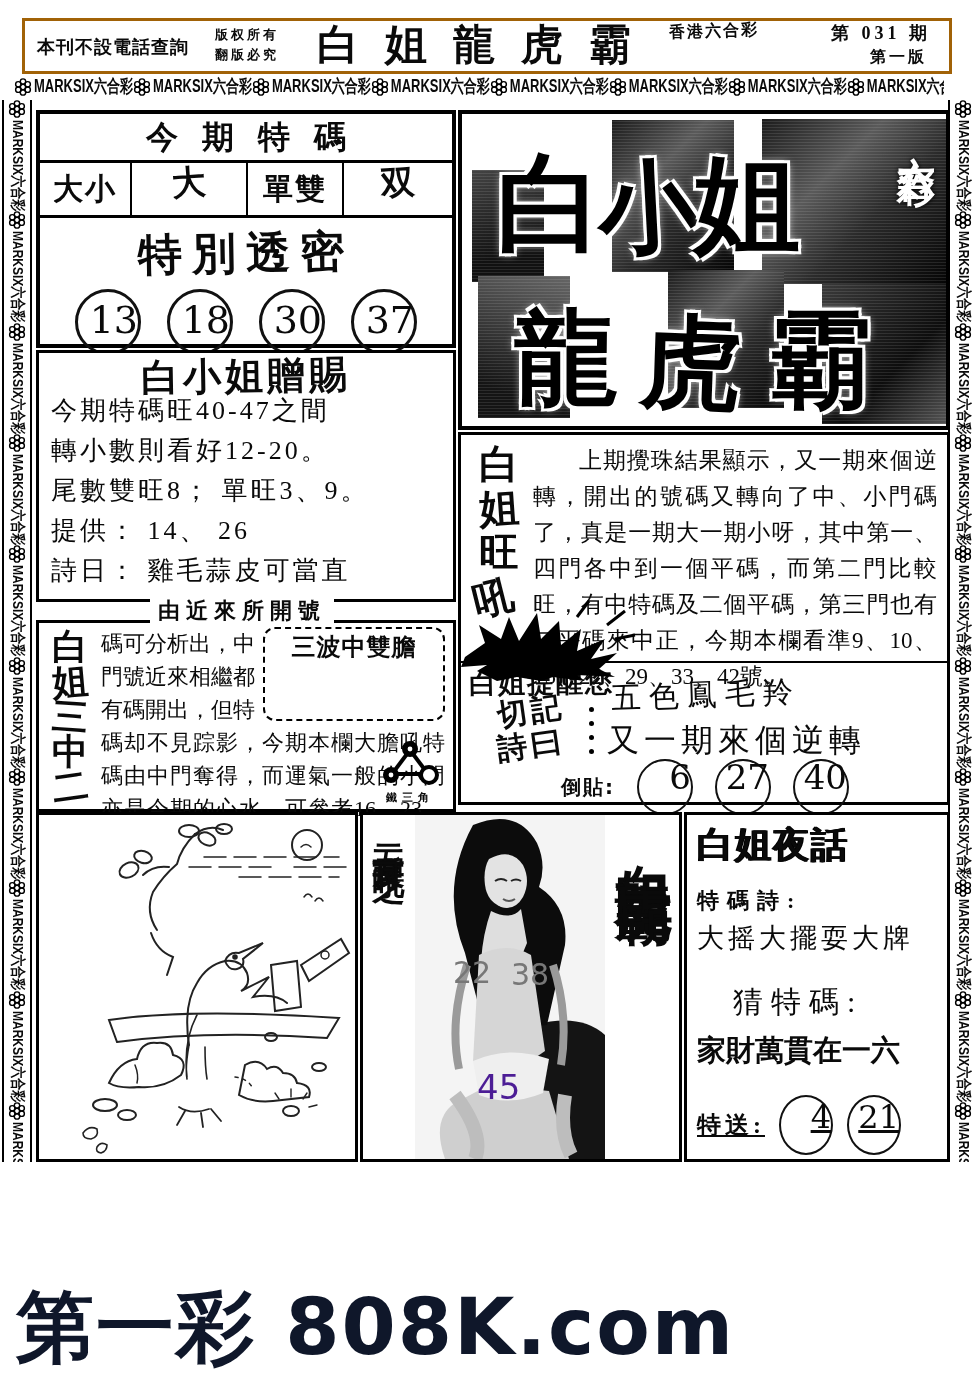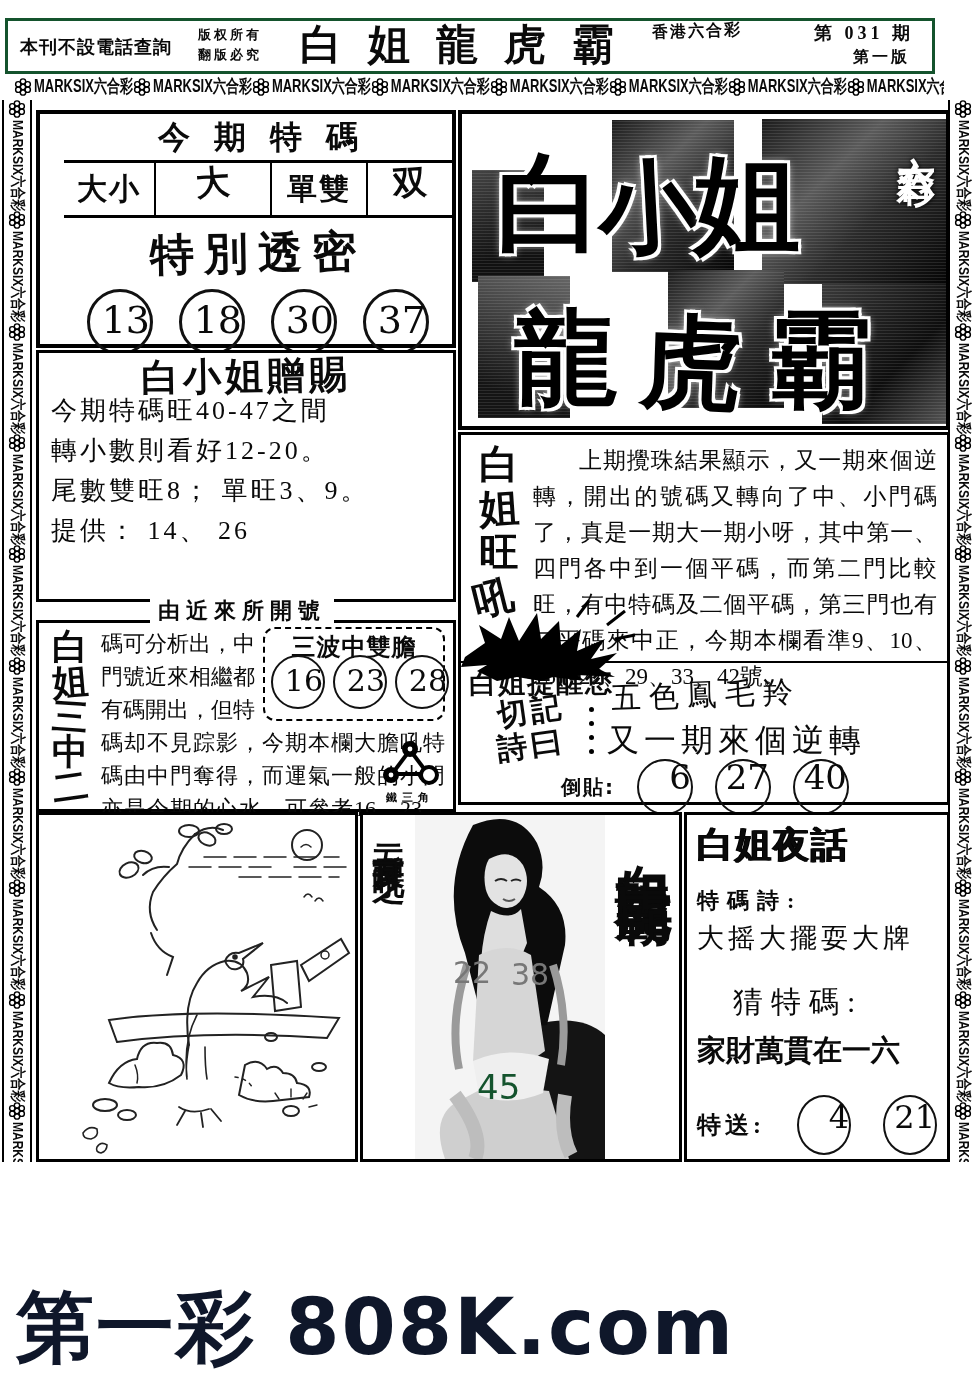--- a/index.html
+++ b/index.html
@@ -1,20 +1,20 @@
 <!DOCTYPE html>
 <html><head>
 <meta charset="utf-8">
 <style>
   html,body{margin:0;padding:0;background:#ffffff;}
   body{font-family:"Liberation Serif","DejaVu Serif",serif;color:#0a0a0a;}
   .page{position:relative;width:976px;height:1388px;background:#fff;overflow:hidden;}
 
   
-  .header-box{position:absolute;left:5px;top:18px;width:924px;height:50px;border:3px solid #14532d;}
+  .header-box{position:absolute;left:22px;top:18px;width:924px;height:50px;border:3px solid #a16207;}
   .hb-notice{position:absolute;left:12px;top:14px;font-size:18px;font-weight:bold;font-family:"DejaVu Sans",sans-serif;letter-spacing:1px;}
   .hb-copy{position:absolute;left:190px;top:4px;font-size:13px;font-weight:bold;line-height:20px;letter-spacing:3px;}
   .hb-title{position:absolute;left:0;right:0;top:-4px;text-align:center;font-size:42px;font-weight:bold;letter-spacing:26px;font-family:"DejaVu Serif",serif;}
   .hb-region{position:absolute;right:190px;top:0px;font-size:16px;font-weight:bold;transform:rotate(-2deg);letter-spacing:2px;}
   .hb-issue{position:absolute;right:18px;top:0px;font-size:18px;font-weight:bold;letter-spacing:4px;}
   .hb-edition{position:absolute;right:22px;top:26px;font-size:16px;font-weight:bold;letter-spacing:3px;}
 
   
   .h-strip{position:absolute;left:14px;top:74px;width:930px;height:26px;display:flex;align-items:center;justify-content:space-between;overflow:hidden;}
   .strip-item{display:inline-flex;align-items:center;gap:2px;white-space:nowrap;}
@@ -22,21 +22,21 @@
   .v-strip{position:absolute;top:100px;width:26px;height:1062px;border-left:2px solid #000;border-right:2px solid #000;display:flex;flex-direction:column;align-items:center;justify-content:space-between;overflow:hidden;}
   .v-strip.left{left:2px;}
   .v-strip.right{left:948px;}
   .v-strip .strip-item{flex-direction:column;}
   .v-label{writing-mode:vertical-rl;text-orientation:sideways;font-family:"Liberation Sans","DejaVu Sans",sans-serif;font-weight:bold;font-size:12px;transform:scaleX(1.25);}
 
   
   .nbox{position:absolute;border:3px solid #000;background:#fff;box-sizing:border-box;}
 
   
-  #box-special{left:36px;top:110px;width:420px;height:238px;border-width:4px;padding-left:24px;}
+  #box-special{left:36px;top:110px;width:420px;height:238px;border-width:4px;}
   .sp-title{height:46px;border-bottom:3px solid #000;text-align:center;font-size:32px;font-weight:bold;letter-spacing:24px;line-height:46px;text-indent:24px;}
   .sp-row{display:flex;height:52px;border-bottom:3px solid #000;}
   .sp-cell{border-right:2px solid #000;display:flex;align-items:center;justify-content:center;box-sizing:border-box;}
   .sp-cell:last-child{border-right:none;}
   .sp-label{font-size:30px;font-weight:bold;font-family:"DejaVu Sans",sans-serif;letter-spacing:2px;}
   .sp-hand{font-size:34px;font-weight:bold;transform:rotate(-4deg) translateY(-6px);}
   .sp-sub{margin-top:6px;text-align:center;font-size:44px;font-weight:bold;letter-spacing:10px;transform:rotate(-1deg);}
   .circle-row{display:flex;justify-content:center;gap:26px;margin-top:6px;}
   .num-circle{width:60px;height:60px;border:3px solid #111;border-radius:50%;display:flex;align-items:center;justify-content:flex-end;font-size:38px;font-family:"DejaVu Serif",serif;}
   .num-circle span{transform:translateY(-2px);}
@@ -92,30 +92,30 @@
   .paste-label{font-size:20px;font-weight:900;font-family:"DejaVu Sans",sans-serif;letter-spacing:2px;}
   .paste-row .num-circle{width:52px;height:52px;font-size:34px;border-width:2px;}
   .paste-row .num-circle span{transform:translateY(-10px);}
 
   
   #box-drawing{left:36px;top:812px;width:322px;height:350px;}
   #box-photo{left:360px;top:812px;width:322px;height:350px;display:flex;overflow:hidden;}
   .photo-sidetext{width:52px;padding-top:6px;writing-mode:vertical-rl;text-orientation:upright;font-size:32px;font-weight:bold;letter-spacing:4px;line-height:52px;}
   .photo-main{position:relative;flex:1;overflow:hidden;}
   .photo-num{position:absolute;font-size:30px;color:#777;font-family:"DejaVu Sans",sans-serif;}
-  .photo-num.dark{color:#14532d;}
+  .photo-num.dark{color:#4c1d95;}
   .photo-rtitle{width:74px;writing-mode:vertical-rl;text-orientation:upright;font-size:58px;font-weight:900;line-height:70px;letter-spacing:6px;padding-top:4px;font-family:"DejaVu Serif",serif;}
 
   #box-night{left:684px;top:812px;width:266px;height:350px;padding:6px 10px;}
   .night-title{font-size:36px;font-weight:900;letter-spacing:2px;font-family:"DejaVu Sans",sans-serif;text-shadow:1px 0 0 #000,-1px 0 0 #000;}
   .night-label{margin-top:16px;font-size:22px;font-weight:bold;letter-spacing:8px;}
   .night-poem{margin-top:4px;font-size:27px;letter-spacing:4px;white-space:nowrap;}
   .night-label2{margin-top:26px;font-size:30px;font-weight:normal;letter-spacing:8px;margin-left:36px;}
   .night-guess{margin-top:8px;font-size:29px;font-weight:bold;font-family:"DejaVu Sans",sans-serif;white-space:nowrap;}
-  .send-row{margin-top:24px;display:flex;align-items:center;gap:32px;}
+  .send-row{margin-top:24px;display:flex;align-items:center;gap:14px;text-decoration:underline;}
   .send-label{font-size:24px;font-weight:bold;letter-spacing:4px;}
   .send-row .num-circle{width:50px;height:56px;font-size:32px;border-width:2px;border-radius:50%;}
   .send-row .num-circle span{transform:translateY(-8px);}
 
   
   .footer-brand{position:absolute;left:16px;top:1276px;font-size:78px;font-weight:800;font-family:"DejaVu Sans",sans-serif;letter-spacing:2px;}
 </style>
 </head>
 <body>
 
@@ -508,46 +508,36 @@
         </span>
     </div>
   </div>
 
   <div class="nbox" id="box-gift">
     <div class="gift-title">白小姐贈賜</div>
     <div class="gift-line">今期特碼旺40-47之間</div>
     <div class="gift-line">轉小數則看好12-20。</div>
     <div class="gift-line">尾數雙旺8；  單旺3、9。</div>
     <div class="gift-line">提供： 14、 26</div>
+    <div class="gift-line">詩日： 雞毛蒜皮可當直</div>
   </div>
 
   <div class="overline">由近來所開號</div>
 
   <div class="nbox" id="box-three">
     <div class="three-side">
       <div>白</div>
         <div>姐</div>
         <div>三</div>
         <div>中</div>
         <div>二</div>
     </div>
     <div class="three-body">
       <div class="three-inset">
         <div class="inset-title">三波中雙膽</div>
-        <div class="inset-circles">
-          <span class="num-circle">
-              <span>16</span>
-            </span>
-          <span class="num-circle">
-              <span>23</span>
-            </span>
-          <span class="num-circle">
-              <span>28</span>
-            </span>
-        </div>
       </div>
       <span>碼可分析出，中門號近來相繼都有碼開出，但特碼却不見踪影，今期本欄大膽吼特碼由中門奪得，而運氣一般的小門亦是今期的心水，可參考16、23、28。</span>
     </div>
     <div class="tri-icon">
       <svg width="58" height="46" viewBox="0 0 58 46">
         <line x1="29" y1="10" x2="11" y2="34" stroke="#000" stroke-width="4"></line>
         <line x1="29" y1="10" x2="47" y2="34" stroke="#000" stroke-width="4"></line>
         <line x1="11" y1="34" x2="47" y2="34" stroke="#000" stroke-width="4"></line>
         <circle cx="29" cy="9" r="8" fill="#000"></circle>
           <circle cx="29" cy="9" r="2.4" fill="#fff"></circle>

